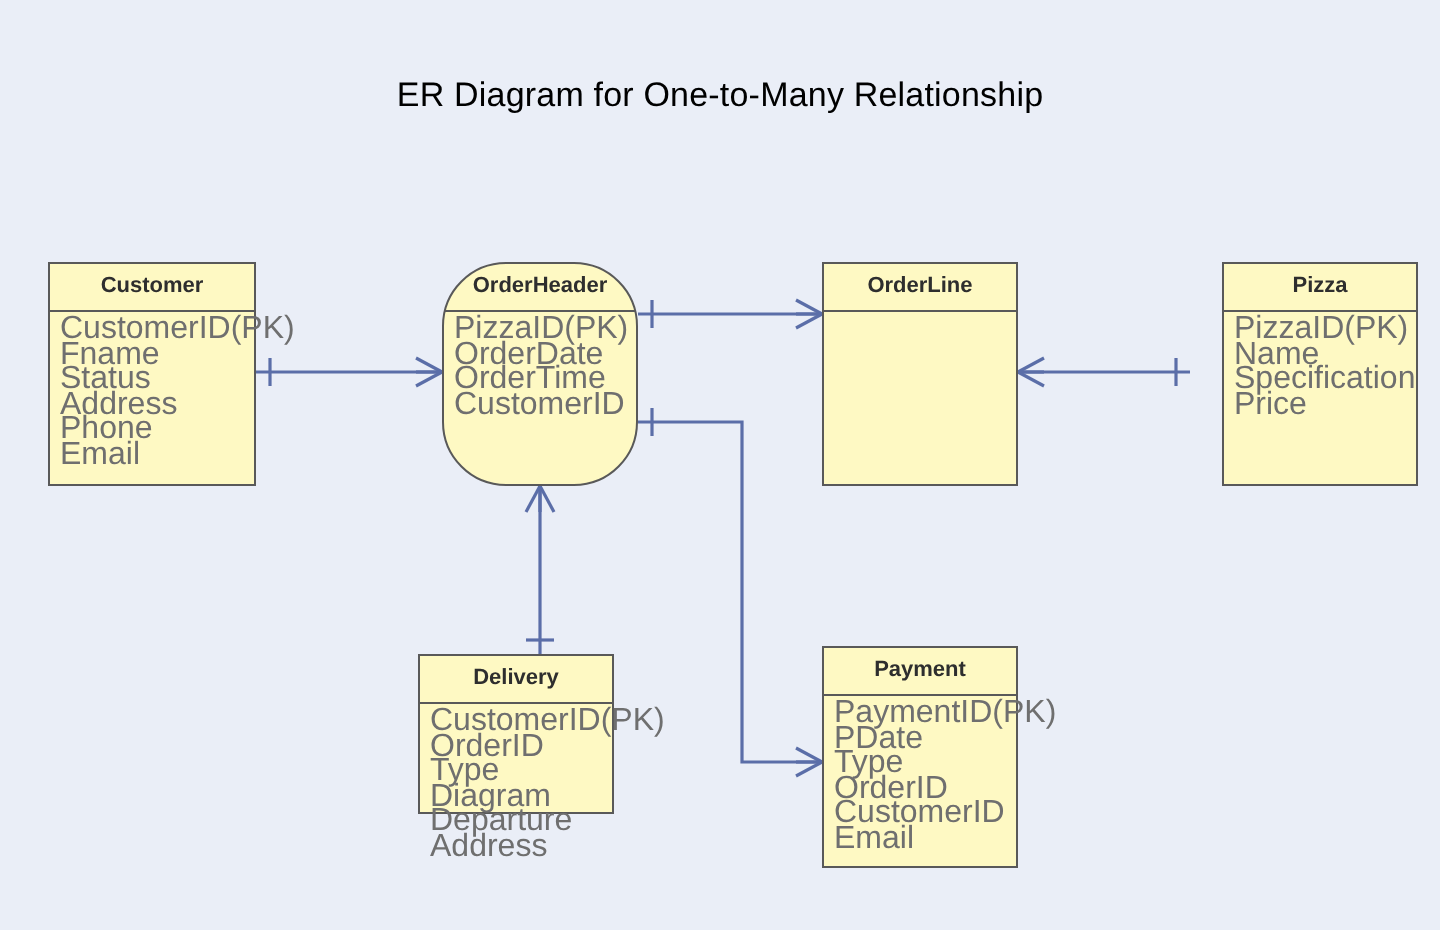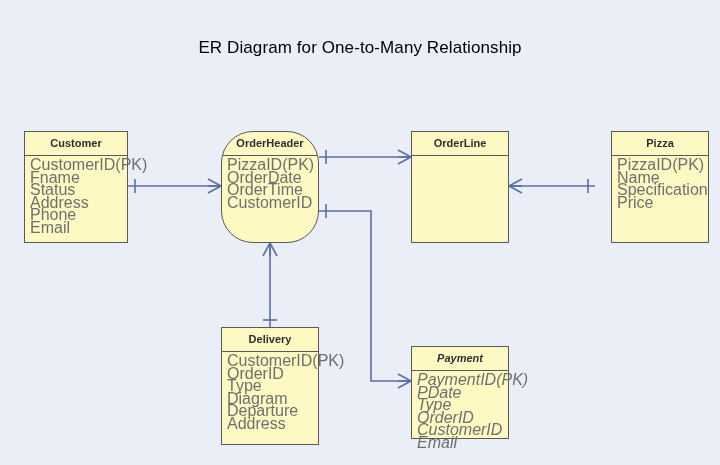--- a/index.html
+++ b/index.html
@@ -65,22 +65,22 @@
     line-height: 12.6px;
     color: #6f6f6f;
     white-space: nowrap;
     font-family: "Liberation Sans", sans-serif;
   }
   
   #entity-customer    { left: 24px;  top: 131px; width: 104px; height: 112px; }
   #entity-orderheader { left: 221px; top: 131px; width: 98px;  height: 112px; border-radius: 32px; }
   #entity-orderline   { left: 411px; top: 131px; width: 98px;  height: 112px; }
   #entity-pizza       { left: 611px; top: 131px; width: 98px;  height: 112px; }
-  #entity-delivery    { left: 221px; top: 327px; width: 98px;  height: 118px; }
-  #entity-payment     { left: 411px; top: 346px; width: 98px;  height: 93px; font-style: italic; }
+  #entity-delivery    { left: 209px; top: 327px; width: 98px;  height: 80px; }
+  #entity-payment     { left: 411px; top: 323px; width: 98px;  height: 111px; }
 </style>
 </head>
 <body>
 
 <div id="canvas">
 
   <div id="diagram-title">ER Diagram for One-to-Many Relationship</div>
 
   <svg id="connectors" width="720" height="465" viewBox="0 0 720 465">
     <g stroke="#5b6ea8" stroke-width="1.6" fill="none" stroke-linecap="butt">

